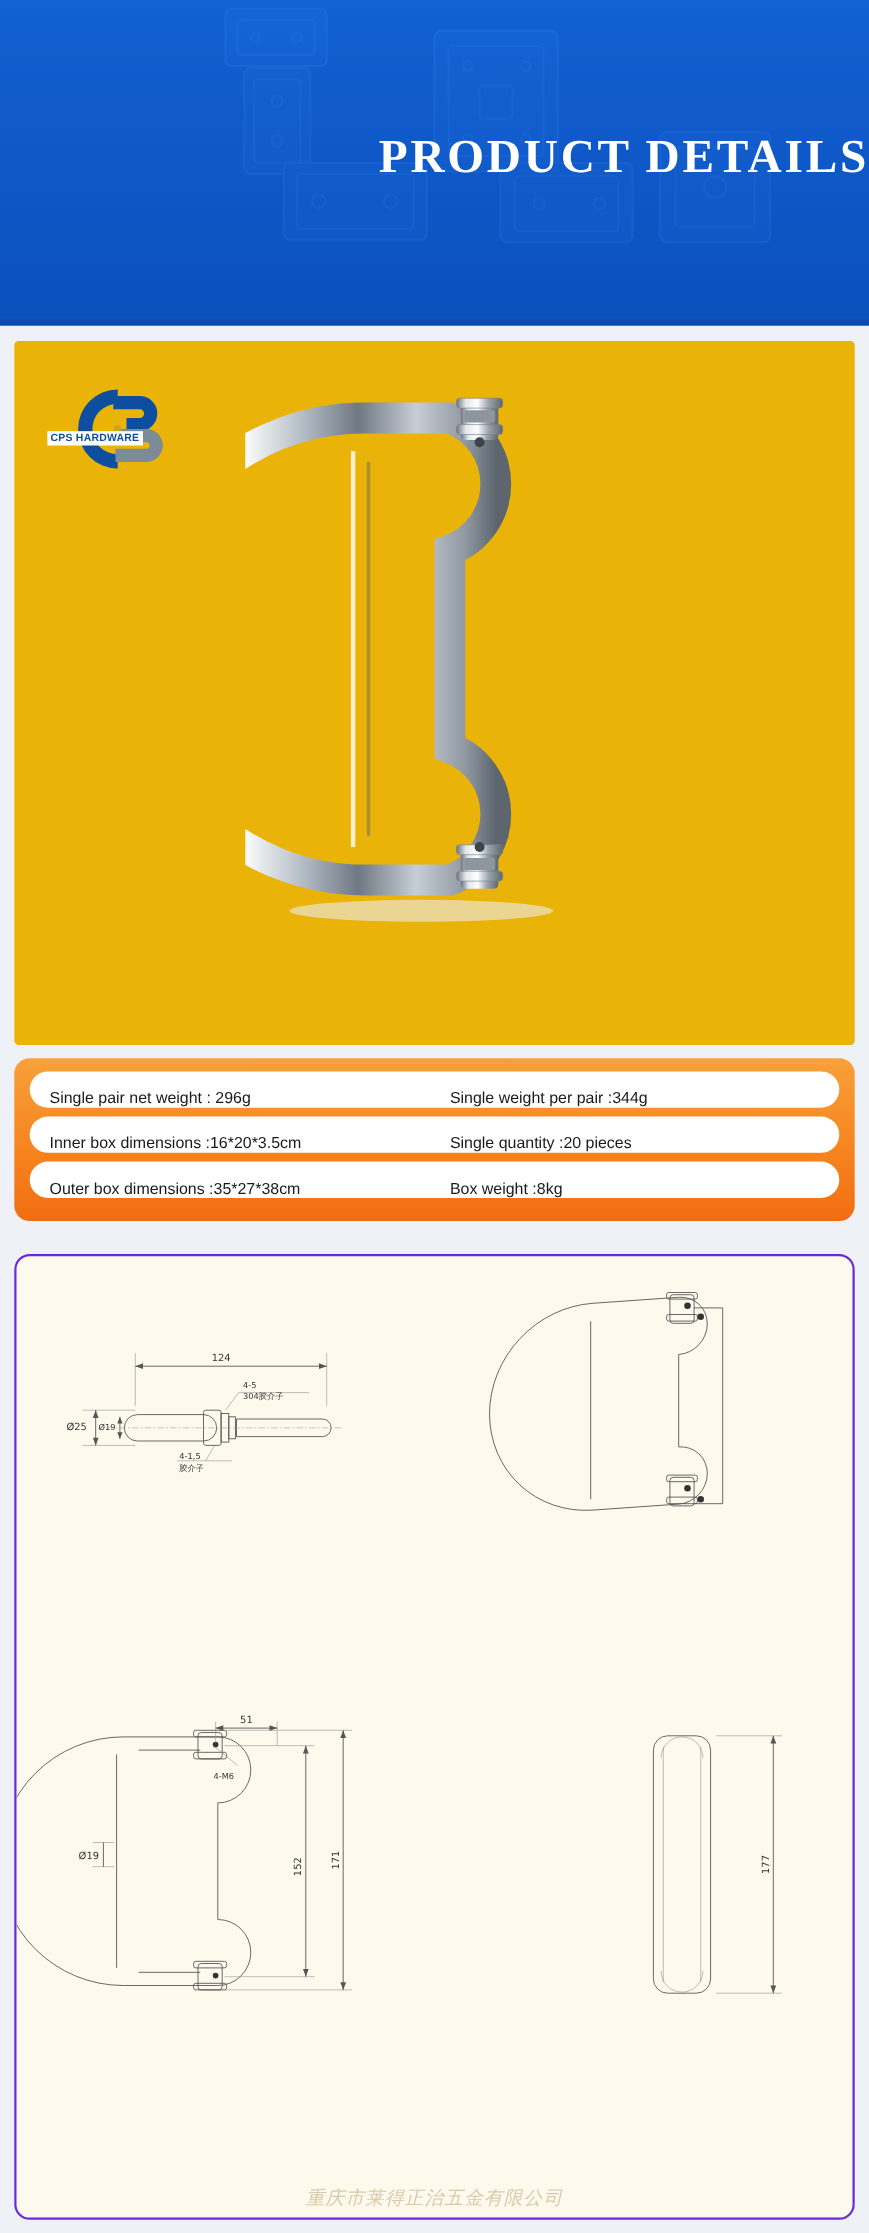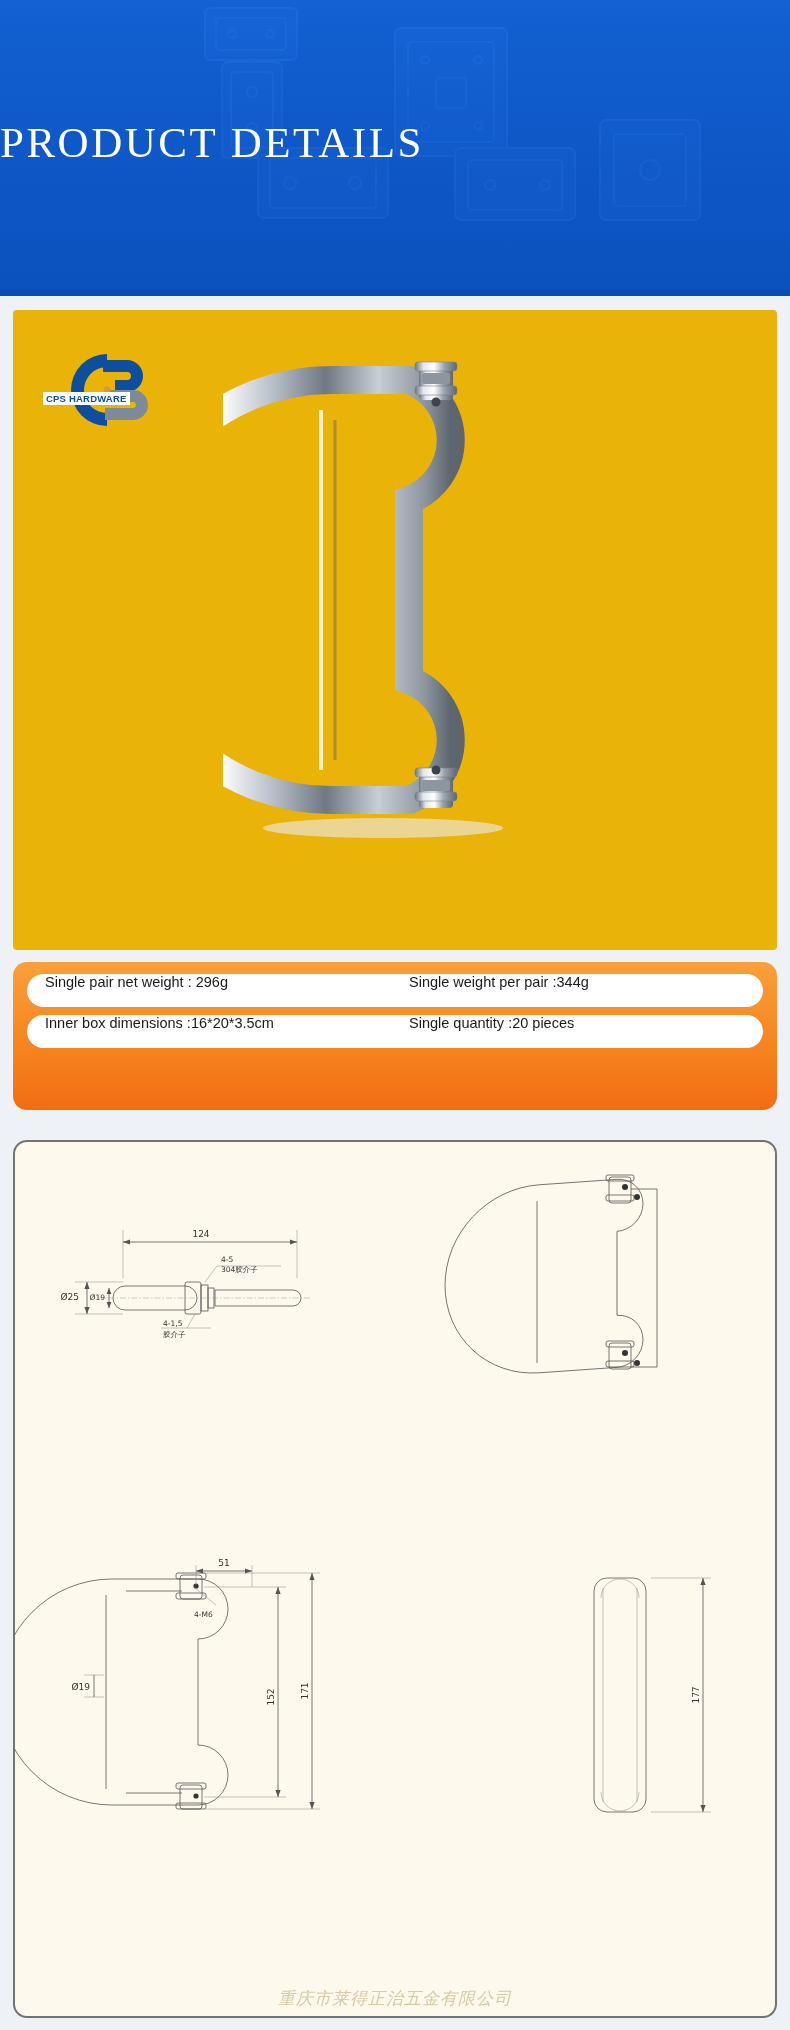--- a/index.html
+++ b/index.html
@@ -24,24 +24,24 @@
     background: linear-gradient(180deg, #1565d8 0%, #0f58c8 50%, #0a4fb8 100%);
     overflow: hidden;
   }
   .banner-art {
     position: absolute; inset: 0;
     opacity: 0.30;
   }
   .banner-title {
     position: absolute;
     left: 0; right: 0; top: 118px;
-    text-align: left;
+    text-align: right;
     color: #ffffff;
     font-size: 43px;
-    font-weight: normal;
+    font-weight: bold;
     letter-spacing: 2.5px;
     font-family: "Liberation Serif", serif;
   }
   .banner-bottom-line {
     position: absolute;
     left: 0; bottom: 0; width: 790px; height: 6px;
     background: #0b4cb0;
   }
 
   
@@ -83,36 +83,36 @@
     background: linear-gradient(180deg, #f9a03a 0%, #f6851f 55%, #f26d12 100%);
     border-radius: 14px;
     padding: 12px 14px;
   }
   .spec-row {
     height: 33px;
     background: #ffffff;
     border-radius: 17px;
     margin-bottom: 8px;
     display: flex;
-    align-items: flex-start;
+    align-items: flex-end;
     padding: 0 18px;
     font-size: 14.5px;
     color: #1a1a1a;
   }
   .spec-row:last-child { margin-bottom: 0; }
   .spec-left { flex: 0 0 52%; }
   .spec-right { flex: 1; }
 
   
   .drawing-panel {
     position: absolute;
     left: 13px; top: 1140px;
     width: 764px; height: 878px;
     background: #fdf9ec;
-    border: 2px solid #737373;
+    border: 2px solid #6d28d9;
     border-radius: 14px;
     overflow: hidden;
   }
   .watermark {
     position: absolute;
     left: 0; right: 0; bottom: 6px;
     text-align: center;
     font-size: 17px;
     color: #d9c9a8;
     letter-spacing: 1px;
@@ -249,20 +249,24 @@
 
   <div class="spec-panel">
     <div class="spec-row">
       <span class="spec-left">Single pair net weight : 296g</span>
       <span class="spec-right">Single weight per pair :344g</span>
     </div>
     <div class="spec-row">
       <span class="spec-left">Inner box dimensions :16*20*3.5cm</span>
       <span class="spec-right">Single quantity :20 pieces</span>
     </div>
+    <div class="spec-row">
+      <span class="spec-left">Outer box dimensions :35*27*38cm</span>
+      <span class="spec-right">Box weight :8kg</span>
+    </div>
   </div>
 
   <div class="drawing-panel">
     <svg width="760" height="860" viewBox="0 0 760 860">
 
       <g transform="translate(20,40)">
 
         <line class="ln-thin" x1="88" y1="48" x2="88" y2="96"></line>
         <line class="ln-thin" x1="262" y1="48" x2="262" y2="96"></line>
         <line class="ln" x1="88" y1="60" x2="262" y2="60"></line>

